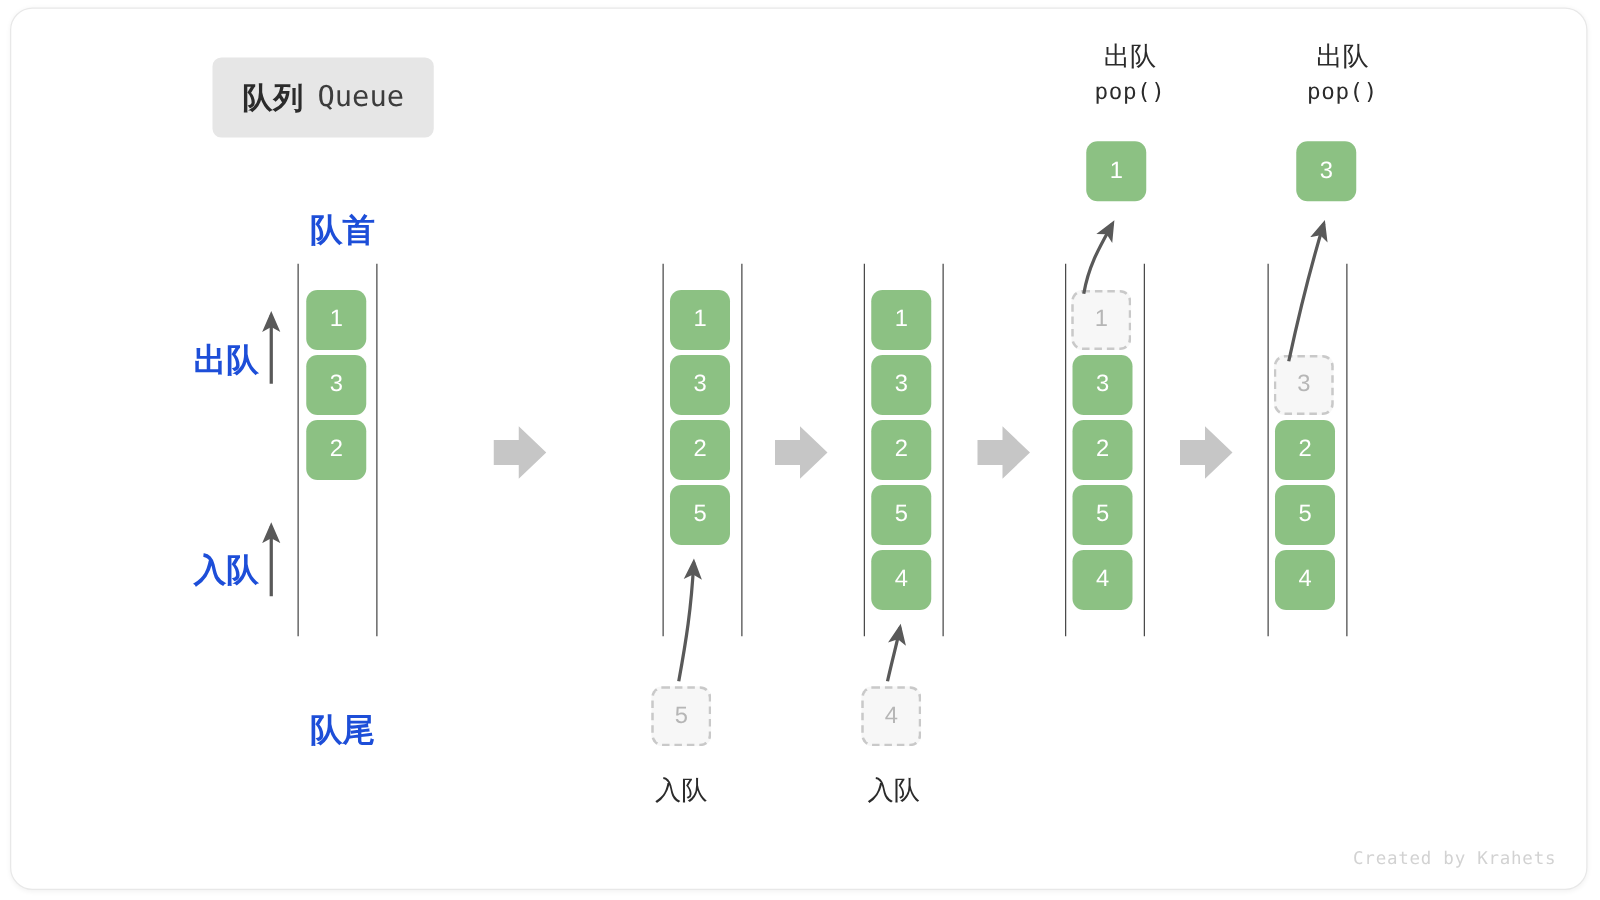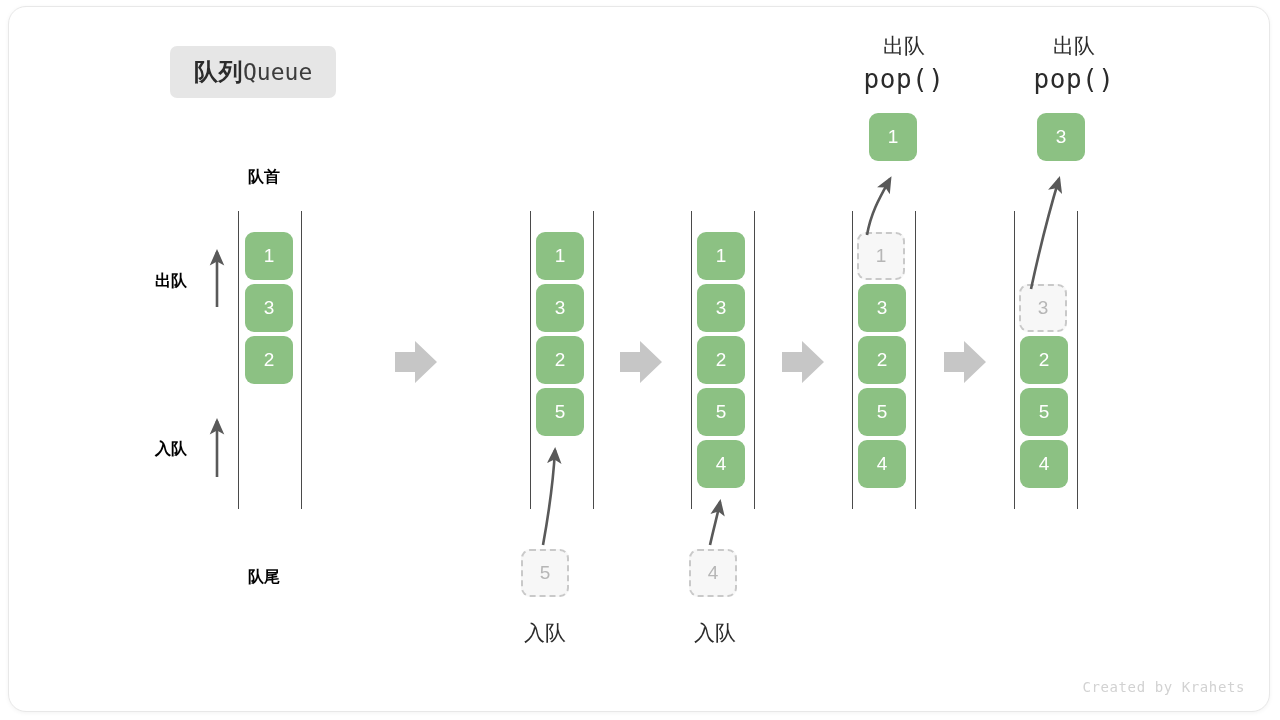--- a/index.html
+++ b/index.html
@@ -34,63 +34,64 @@
     left: 0; top: 0;
     width: 1262px;
     height: 706px;
   }
 
   
   .title-chip {
     position: absolute;
     left: 161px;
     top: 39px;
-    height: 52px;
+    height: 64px;
     padding: 0 24px;
     background: #e6e6e6;
     border-radius: 7px;
     display: flex;
     align-items: center;
+    gap: 11px;
     white-space: nowrap;
   }
   .title-cn {
     font-size: 24px;
     font-weight: bold;
     color: #2b2b2b;
     letter-spacing: 0.5px;
   }
   .title-en {
     font-family: "DejaVu Sans Mono", "Liberation Mono", monospace;
     font-size: 23px;
     color: #3c3c3c;
   }
 
   
   .lbl-cn-bold {
     position: absolute;
-    font-size: 16px;
+    font-size: 26px;
     font-weight: bold;
-    color: #000000;
+    color: #1d4ed8;
     white-space: nowrap;
   }
   .op-label {
     position: absolute;
     text-align: center;
     white-space: nowrap;
     line-height: 1.42;
   }
   .op-label .op-cn {
     display: block;
     font-size: 21px;
     color: #2b2b2b;
   }
   .op-label .op-code {
     display: block;
     font-family: "DejaVu Sans Mono", "Liberation Mono", monospace;
-    font-size: 26px;
+    font-size: 18px;
     color: #2b2b2b;
     letter-spacing: 0.5px;
     text-align: center;
   }
   .op-label .op-code .num { color: #2f7d32; font-weight: bold; }
 
   
   .rails {
     position: absolute;
     width: 64px;

